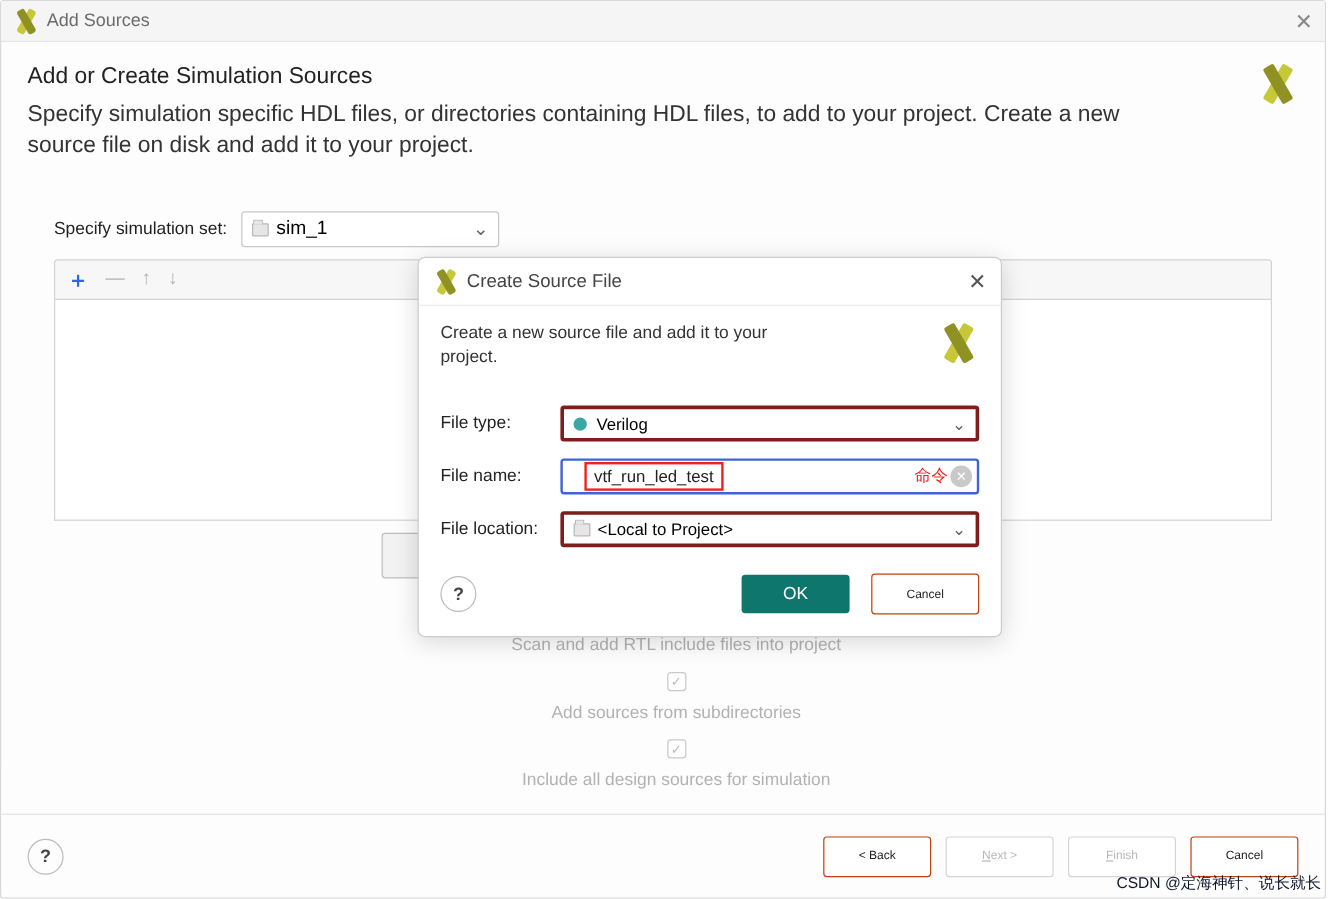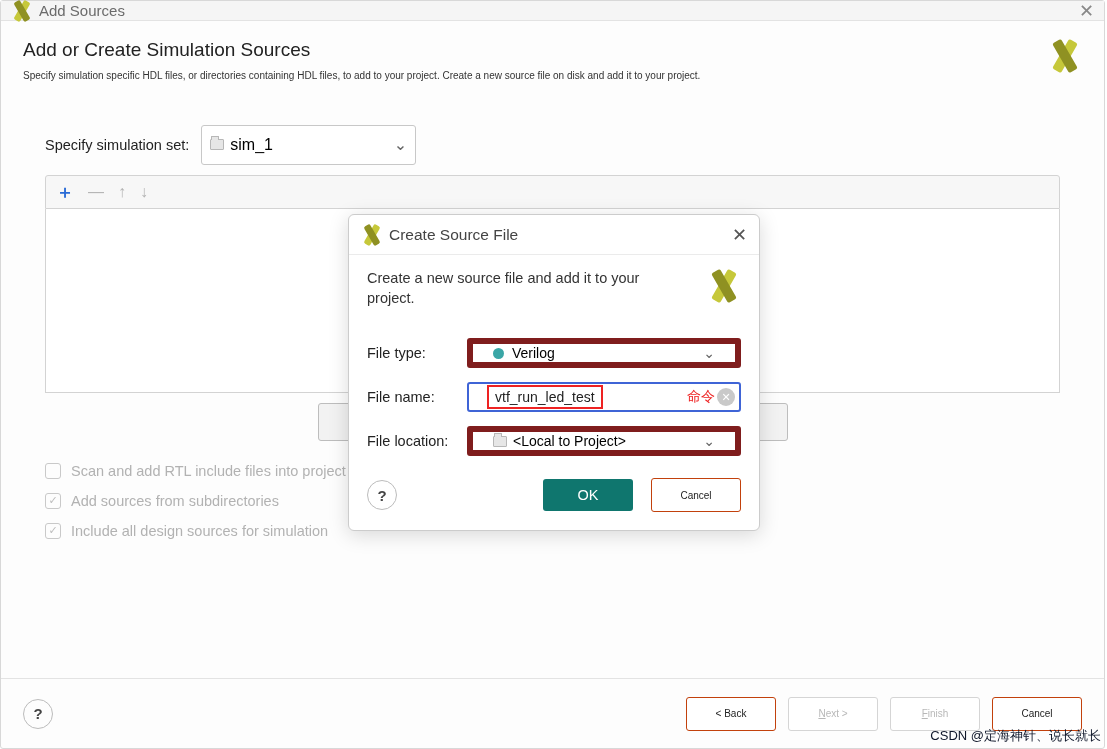--- a/index.html
+++ b/index.html
@@ -1,54 +1,54 @@
 <!DOCTYPE html>
 <html><head>
 <meta charset="utf-8">
 <style>
   * { box-sizing: border-box; font-family: Arial, Helvetica, sans-serif; }
   body { margin: 0; background: #fff; width: 1107px; height: 749px; position: relative; overflow: hidden; }
   .main-window { width: 1105px; height: 749px; border: 1px solid #d8d8d8; border-radius: 3px; background: #fdfdfd; display: flex; flex-direction: column; }
-  .titlebar { height: 20px; display: flex; align-items: center; padding: 0 10px; background: #f5f5f5; border-bottom: 1px solid #e3e3e3; }
+  .titlebar { height: 34px; display: flex; align-items: center; padding: 0 10px; background: #f5f5f5; border-bottom: 1px solid #e3e3e3; }
   .titlebar .title { color: #6b6b6b; font-size: 15px; margin-left: 6px; }
   .titlebar .close-x { margin-left: auto; color: #888; font-size: 18px; }
   .content { flex: 1; padding: 18px 22px 10px 22px; display: flex; flex-direction: column; }
   .head-row { display: flex; align-items: flex-start; }
   .head-text h1 { margin: 0 0 8px 0; font-size: 19px; font-weight: normal; color: #222; }
-  .head-text p { margin: 0; font-size: 10px; color: #333; max-width: 970px; line-height: 1.35; }
+  .head-text p { margin: 0; font-size: 19px; color: #333; max-width: 970px; line-height: 1.35; }
   .logo-corner { margin-left: auto; }
   .sim-row { margin-top: 42px; display: flex; align-items: center; gap: 12px; padding-left: 22px; }
   .sim-row label { font-size: 14.5px; color: #222; }
-  .sim-select { width: 215px; height: 40px; border: 1px solid #c8c8c8; border-radius: 3px; background: #fff; display: flex; align-items: center; padding: 0 8px; }
+  .sim-select { width: 215px; height: 30px; border: 1px solid #c8c8c8; border-radius: 3px; background: #fff; display: flex; align-items: center; padding: 0 8px; }
   .sim-select .chev { margin-left: auto; color: #666; }
   .toolbar { margin: 10px 22px 0 22px; border: 1px solid #d3d3d3; border-radius: 3px 3px 0 0; background: #f7f7f7; height: 34px; display: flex; align-items: center; gap: 14px; padding: 0 10px; }
   .list-area { margin: 0 22px; border: 1px solid #d3d3d3; border-top: none; height: 184px; background: #fff; }
   .hidden-btn-row { margin: 10px auto 0 auto; width: 470px; height: 38px; border: 1px solid #bdbdbd; border-radius: 3px; background: #f2f2f2; }
   .checks { margin-top: 22px; padding-left: 22px; display: flex; flex-direction: column; gap: 14px; }
-  .chk { display: flex; align-items: center; gap: 10px; color: #b2b2b2; font-size: 14.5px; }
+  .chk { display: flex; align-items: center; gap: 10px; color: #b2b2b2; font-size: 14.5px; flex-direction: column; }
   .chk-box { width: 16px; height: 16px; border: 1px solid #c9c9c9; border-radius: 3px; display: flex; align-items: center; justify-content: center; color: #bcbcbc; font-size: 11px; }
   .footer { margin-top: auto; border-top: 1px solid #e3e3e3; height: 70px; display: flex; align-items: center; padding: 0 22px; }
   .help-circ { width: 30px; height: 30px; border: 1px solid #bcbcbc; border-radius: 50%; display: flex; align-items: center; justify-content: center; color: #444; font-size: 15px; font-weight: bold; }
   .footer-btns { margin-left: auto; display: flex; gap: 12px; }
   .btn { height: 34px; padding: 0 20px; border: 1px solid #c2410c; border-radius: 3px; background: #fff; font-size: 10px; color: #222; display: flex; align-items: center; justify-content: center; min-width: 90px; }
   .btn.disabled { color: #b8b8b8; border-color: #d5d5d5; }
   .btn .ul { text-decoration: underline; }
 
   
-  .modal { position: absolute; left: 348px; top: 214px; width: 412px; background: #fff; border: 1px solid #ccc; border-radius: 6px; box-shadow: 0 4px 20px rgba(0,0,0,0.15); }
+  .modal { position: absolute; left: 348px; top: 214px; width: 487px; background: #fff; border: 1px solid #ccc; border-radius: 6px; box-shadow: 0 4px 20px rgba(0,0,0,0.15); }
   .modal-title { height: 40px; display: flex; align-items: center; padding: 0 12px; border-bottom: 1px solid #ebebeb; }
   .modal-title span.t { font-size: 15.5px; color: #444; margin-left: 6px; }
   .modal-title .mx { margin-left: auto; color: #555; font-size: 18px; }
   .modal-body { padding: 14px 18px 18px 18px; }
   .modal-desc-row { display: flex; align-items: flex-start; }
   .modal-desc { font-size: 14.5px; color: #333; max-width: 290px; line-height: 1.35; }
   .form { margin-top: 30px; display: flex; flex-direction: column; gap: 14px; }
   .form-row { display: flex; align-items: center; }
   .form-row label { width: 100px; font-size: 14.5px; color: #222; }
-  .fld { flex: 1; height: 30px; border: 6px solid #7f1d1d; border-radius: 3px; background: #fff; display: flex; align-items: center; padding: 0 20px; font-size: 14px; }
+  .fld { flex: 1; height: 30px; border: 3px solid #7f1d1d; border-radius: 3px; background: #fff; display: flex; align-items: center; padding: 0 8px; font-size: 14px; }
   .fld .chev { margin-left: auto; color: #666; }
   .fld.name-fld { border: 2px solid #3f64d6; padding: 0; }
   .name-inner { display: flex; align-items: center; width: 100%; height: 100%; position: relative; }
   .redbox { border: 2px solid #e22; padding: 2px 6px; margin-left: 18px; font-size: 14px; color: #222; }
   .cmd-label { margin-left: auto; color: #e22; font-size: 14px; margin-right: 2px; }
   .clear-circ { width: 18px; height: 18px; border-radius: 50%; background: #c9c9c9; color: #fff; font-size: 11px; display: flex; align-items: center; justify-content: center; margin-right: 4px; }
   .modal-foot { display: flex; align-items: center; margin-top: 22px; gap: 18px; }
   .modal-foot .spacer { flex: 1; }
   .btn-primary { height: 32px; min-width: 90px; background: #0f766e; color: #fff; border: none; border-radius: 3px; font-size: 14.5px; display: flex; align-items: center; justify-content: center; }
   .icon-folder { display:inline-block; width:14px; height:11px; background:#e6e6e6; border:1px solid #b7b7b7; border-radius:1px; position:relative; margin-right:6px; }

